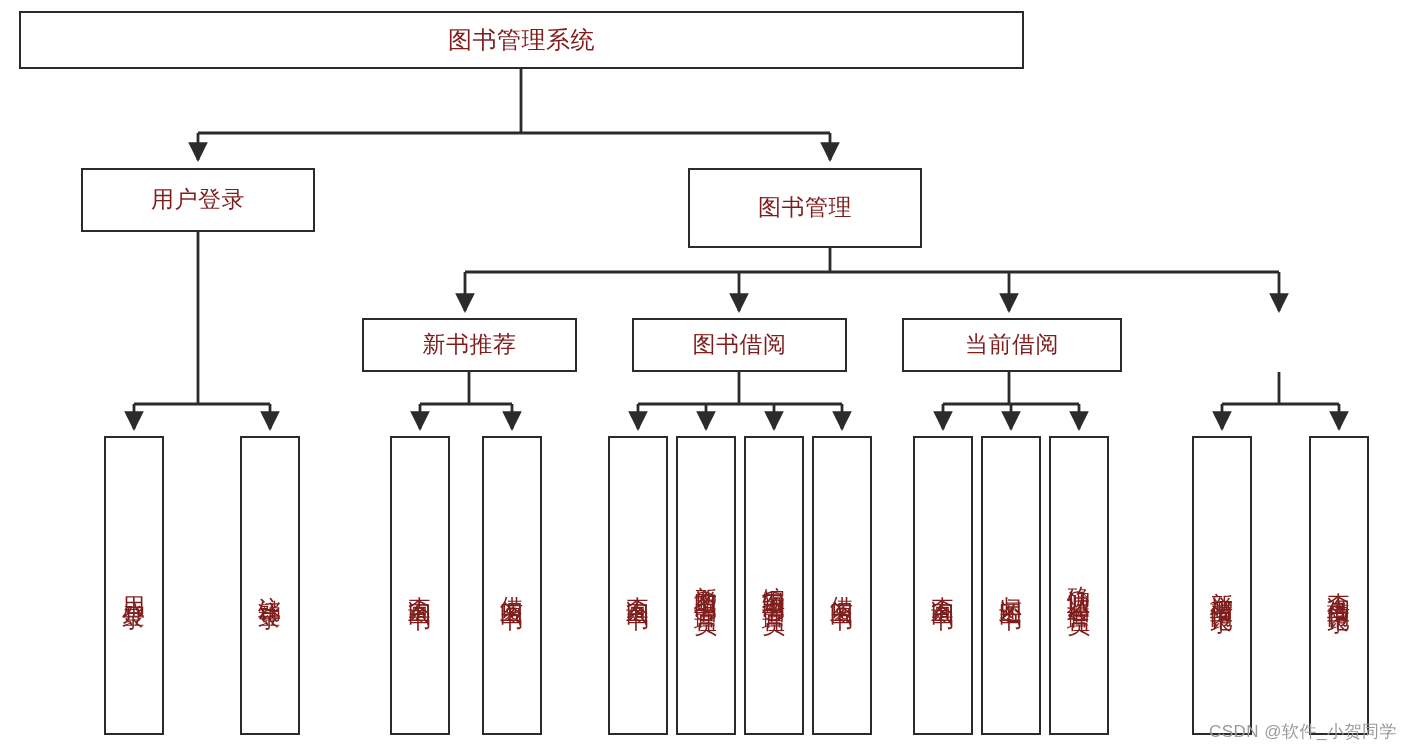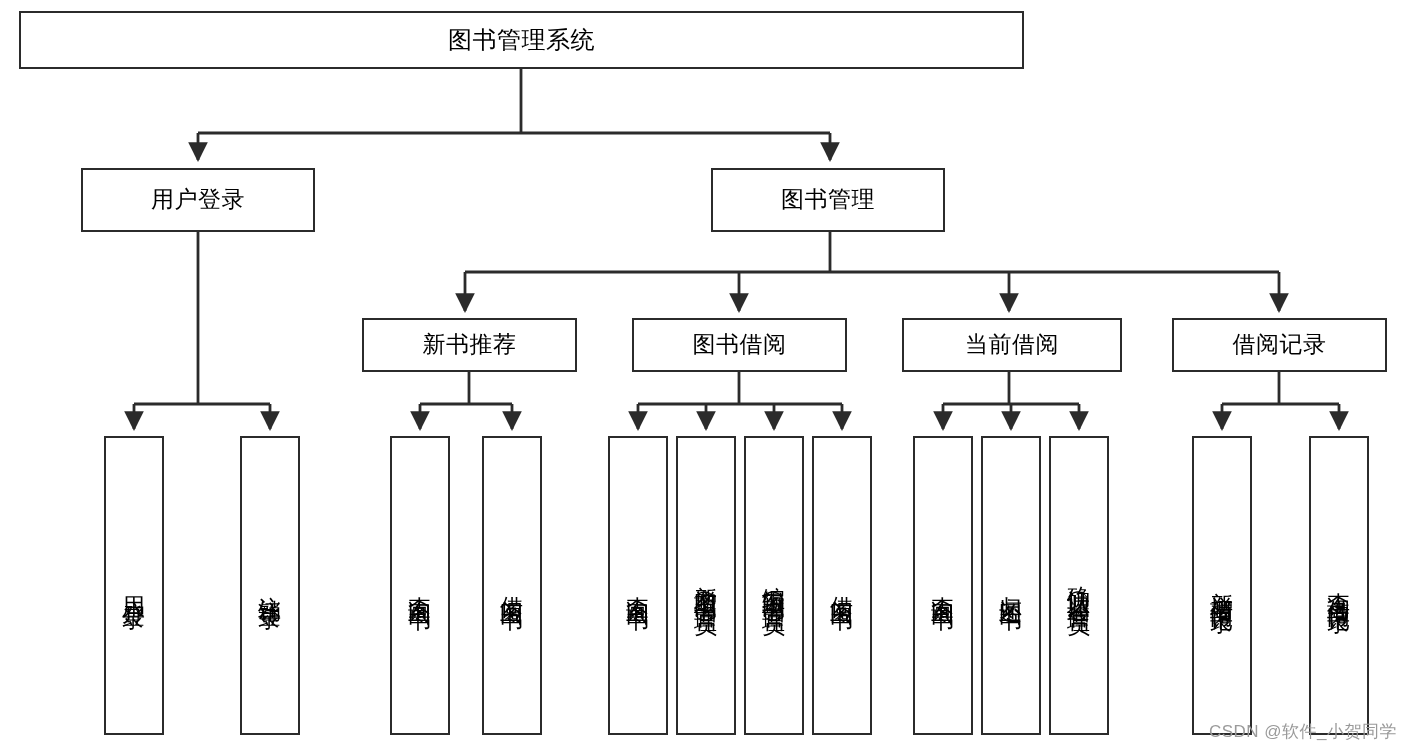--- a/index.html
+++ b/index.html
@@ -27,21 +27,21 @@
     pointer-events: none;
   }
   .node {
     position: absolute;
     box-sizing: border-box;
     background: #ffffff;
     border: 2.5px solid #2b2b2b;
     display: flex;
     align-items: center;
     justify-content: center;
-    color: #000000;
+    color: #7f1d1d;
   }
   .node .label {
     display: block;
     text-align: center;
     line-height: 1.18;
     white-space: nowrap;
   }
   
   .node.horiz .label {
     font-size: 23px;
@@ -132,39 +132,36 @@
   </svg>
 
   <div class="node horiz" id="node-root" style="left:19px; top:11px; width:1005px; height:58px;">
     <span class="label">图书管理系统</span>
   </div>
 
   <div class="node horiz" style="left:81px; top:168px; width:234px; height:64px;">
     <span class="label">用户登录</span>
   </div>
 
-  <div class="node horiz" style="left:711px; top:168px; width:234px; height:64px;">
+  <div class="node horiz" style="left:688px; top:168px; width:234px; height:80px;">
     <span class="label">图书管理</span>
   </div>
 
   <div class="node horiz" style="left:362px; top:318px; width:215px; height:54px;">
     <span class="label">新书推荐</span>
   </div>
 
   <div class="node horiz" style="left:632px; top:318px; width:215px; height:54px;">
     <span class="label">图书借阅</span>
   </div>
 
   <div class="node horiz" style="left:902px; top:318px; width:220px; height:54px;">
     <span class="label">当前借阅</span>
   </div>
 
-  <div class="node horiz" style="left:1172px; top:318px; width:215px; height:54px;">
-    <span class="label">借阅记录</span>
-  </div>
 
   <div class="node vert" style="left:104px; top:436px; width:60px; height:299px;">
     <span class="label">用户登录</span>
   </div>
 
   <div class="node vert" style="left:240px; top:436px; width:60px; height:299px;">
     <span class="label">注销登录</span>
   </div>
 
   <div class="node vert" style="left:390px; top:436px; width:60px; height:299px;">

